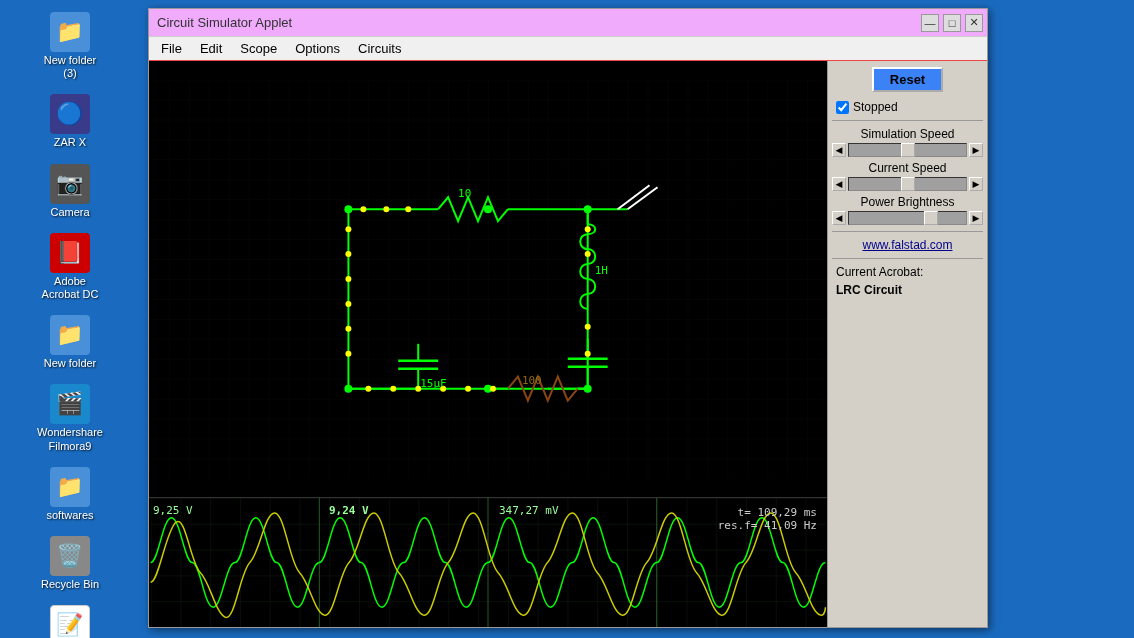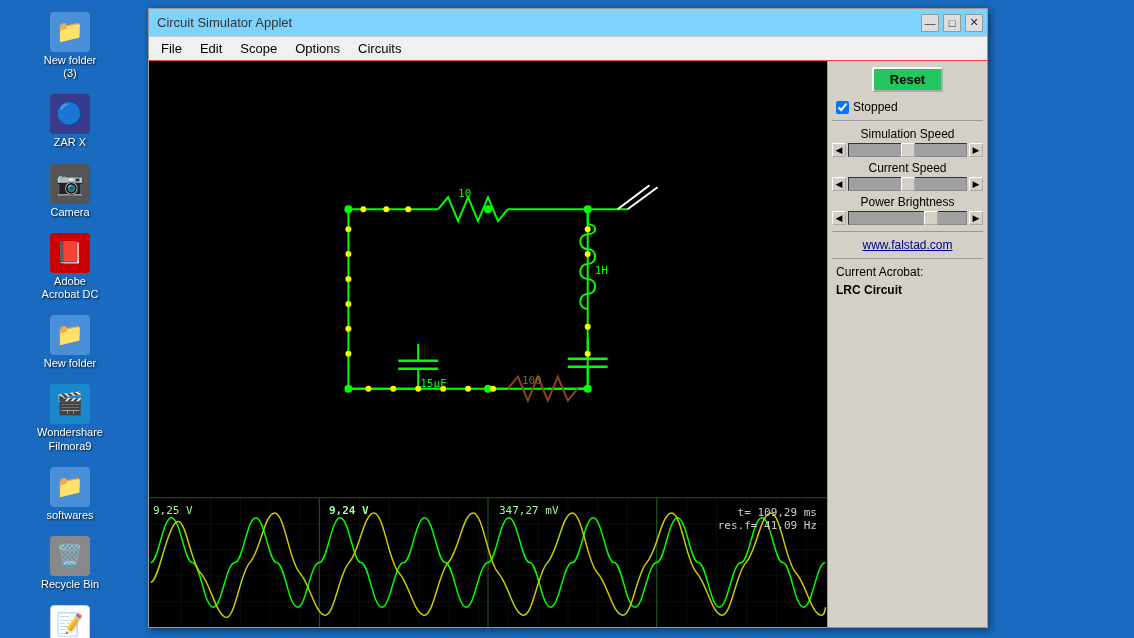--- a/index.html
+++ b/index.html
@@ -59,21 +59,21 @@
       width: 840px;
       height: 620px;
       background: #f0f0f0;
       border: 1px solid #999;
       box-shadow: 2px 2px 8px rgba(0,0,0,0.5);
     }
 
     
     .title-bar {
       height: 28px;
-      background: #7dd3fc;
+      background: #f0abfc;
       display: flex;
       align-items: center;
       justify-content: space-between;
       border-bottom: 1px solid #ccc;
       padding: 0 4px;
       gap: 20px;
     }
     .title-bar-title {
       font-size: 13px;
       color: #333;
@@ -147,21 +147,21 @@
       display: flex;
       flex-direction: column;
       align-items: center;
       padding: 6px 4px;
       gap: 4px;
       font-size: 12px;
     }
     .reset-btn {
       padding: 3px 16px;
       border: 2px outset #fff;
-      background: #22c55e;
+      background: #3b82f6;
       cursor: pointer;
       font-size: 13px;
       font-weight: bold;
       margin-bottom: 4px;
     }
 
     .stopped-row {
       display: flex;
       align-items: center;
       gap: 4px;

